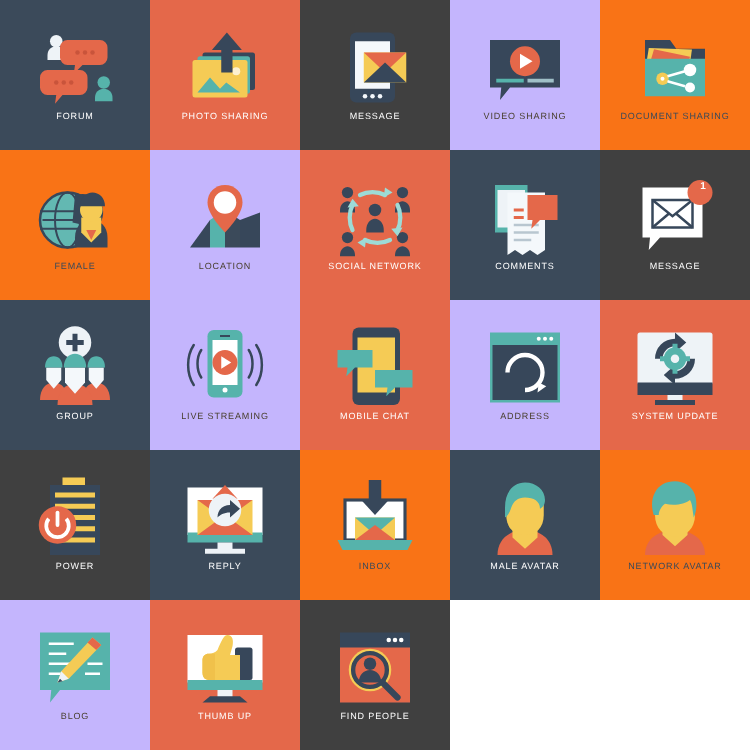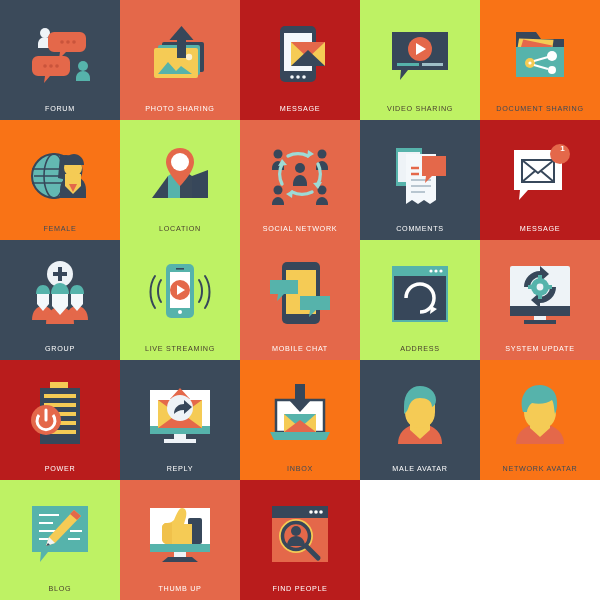--- a/index.html
+++ b/index.html
@@ -27,33 +27,33 @@
   }
   .tile-art {
     position: absolute;
     top: 18px; left: 50%;
     transform: translateX(-50%);
     width: 72px; height: 72px;
   }
   .tile-art svg { width: 72px; height: 72px; display: block; }
   .tile-label {
     position: absolute;
-    bottom: 8px; left: 0; right: 0;
+    bottom: 24px; left: 0; right: 0;
     text-align: center;
     font-size: 7.2px;
     letter-spacing: 0.7px;
     line-height: 1;
     white-space: nowrap;
     font-weight: 400;
   }
   
   .bg-dark   { background: #3b4a5a; }
   .bg-orange { background: #e4684a; }
-  .bg-teal   { background: #b91c1c; }
-  .bg-yellow { background: #bef264; }
+  .bg-teal   { background: #404040; }
+  .bg-yellow { background: #c4b5fd; }
   .bg-light  { background: #f97316; }
   
   .lbl-onlight { color: #3b4a5a; }
   .lbl-ondark  { color: #ffffff; }
   .lbl-onyellow{ color: #4a4030; }
   .lbl-onteal  { color: #ffffff; }
   .lbl-onorange{ color: #ffffff; }
 </style>
 </head>
 <body>

